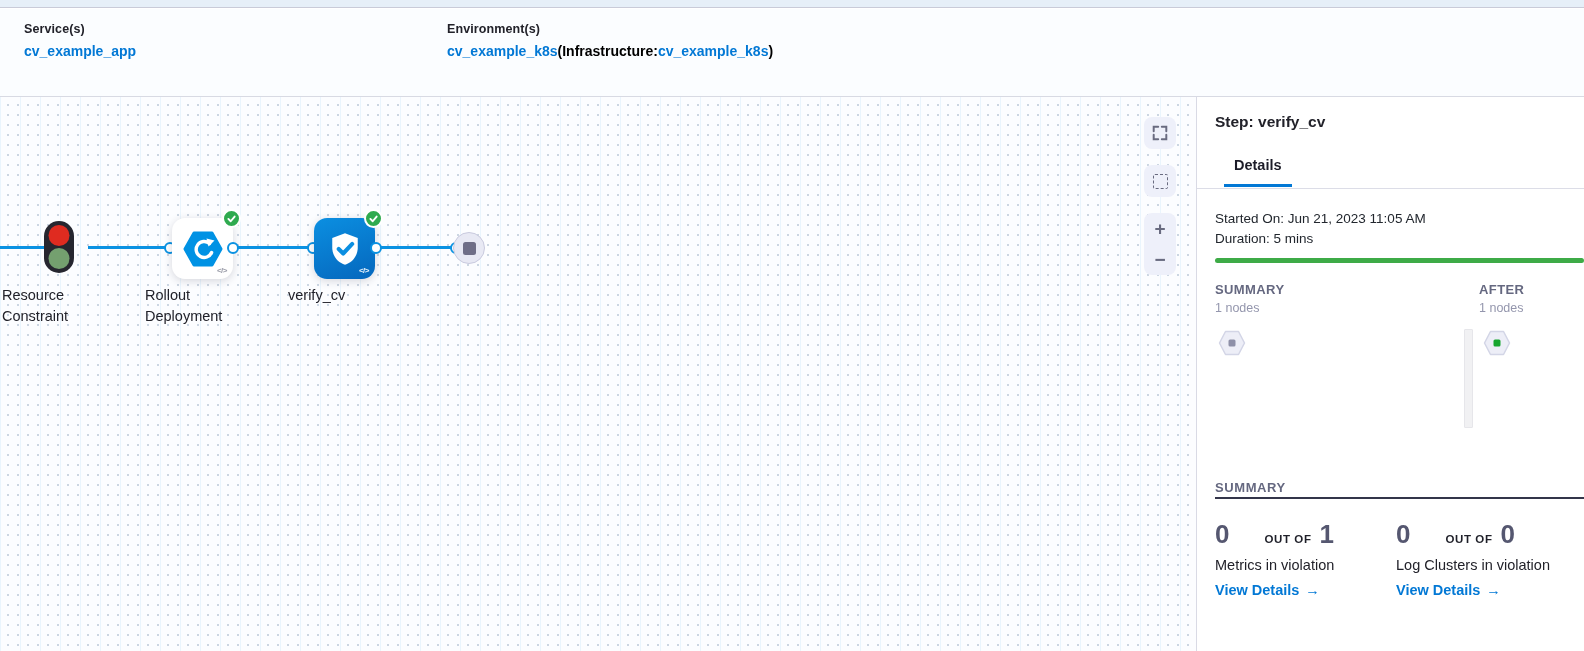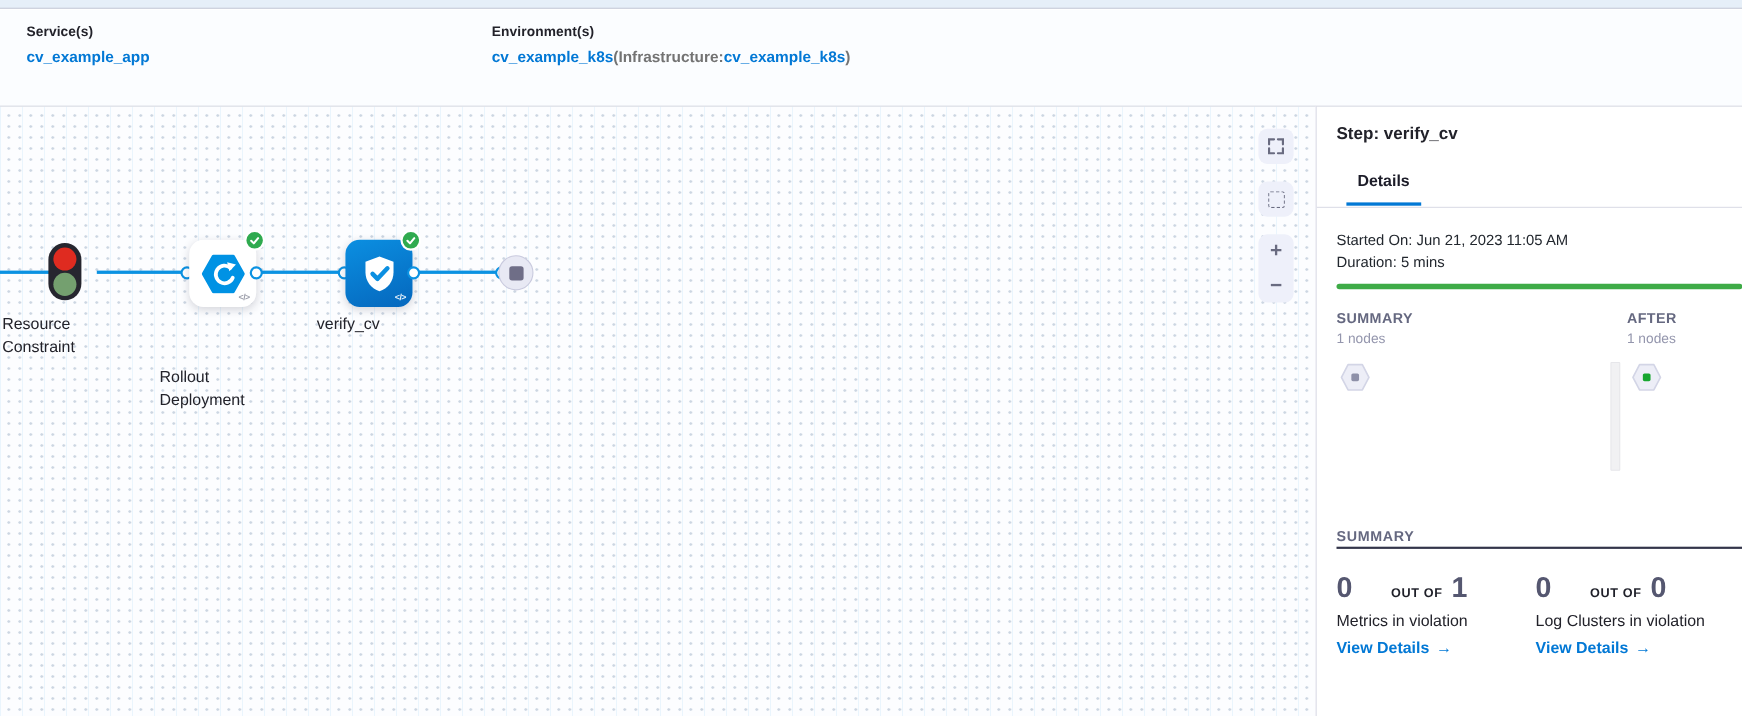--- a/index.html
+++ b/index.html
@@ -10,21 +10,21 @@
   
   .topstrip { position:absolute; left:0; top:0; width:100%; height:8px;
               background:#e6eff8; border-bottom:1px solid #c9cbd8; }
   .header { position:absolute; left:0; top:9px; width:100%; height:87px; background:#fbfdff; }
   .field { position:absolute; top:13px; }
   .field .flabel { font-size:12.5px; font-weight:700; color:#22222a; letter-spacing:.1px; }
   .field .fvalue { margin-top:7px; font-size:14px;font-weight:bold; }
   .field-service { left:24px; }
   .field-env { left:447px; }
   .link { color:#0278d5; cursor:pointer; }
-  .plain { color:#737373;text-align:center; }
+  .plain { color:#000000;text-align:center; }
 
   
   .canvas { position:absolute; left:0; top:96px; width:1196px; height:555px;
             background-color:#fcfdff; border-top:1px solid #d8dae3;
             background-image:
               linear-gradient(to right, rgba(2,146,228,0.07) 1px, transparent 1px),
               radial-gradient(circle, #ccd6e2 1px, transparent 1.4px);
             background-size:20px 20px, 10px 10px;
             background-position:0 0, 3px 3px; }
 
@@ -161,21 +161,21 @@
       <div class="codeglyph white">&lt;/&gt;</div>
     </div>
     <div class="dot" style="left:370px;"></div>
 
     <div class="dot" style="left:450px;"></div>
     <div class="endnode">
       <div class="sq"></div>
     </div>
 
     <div class="nlabel" style="left:2px;">Resource Constraint</div>
-    <div class="nlabel" style="left:145px;margin-top:48px;">Rollout Deployment</div>
+    <div class="nlabel" style="left:145px;">Rollout Deployment</div>
     <div class="nlabel" style="left:288px;">verify_cv</div>
 
     <div class="cbtn" style="top:20px;">
       <svg width="18" height="18" viewBox="0 0 20 20">
         <g fill="none" stroke="#696b80" stroke-width="2.2" stroke-linecap="round">
           <path d="M3,8 V3 H8"></path>
             <path d="M12,3 H17 V8"></path>
             <path d="M17,12 V17 H12"></path>
             <path d="M8,17 H3 V12"></path>
         </g>

